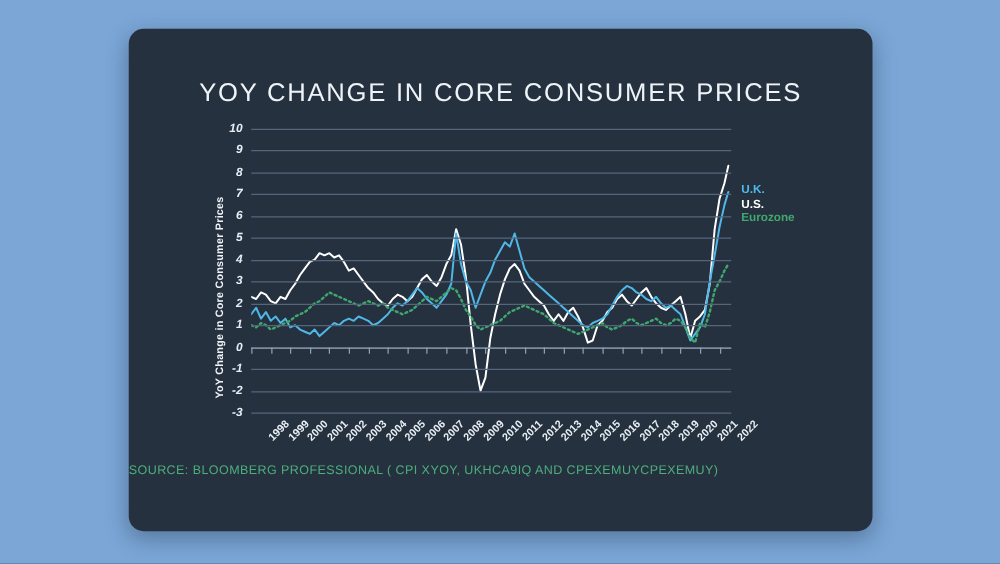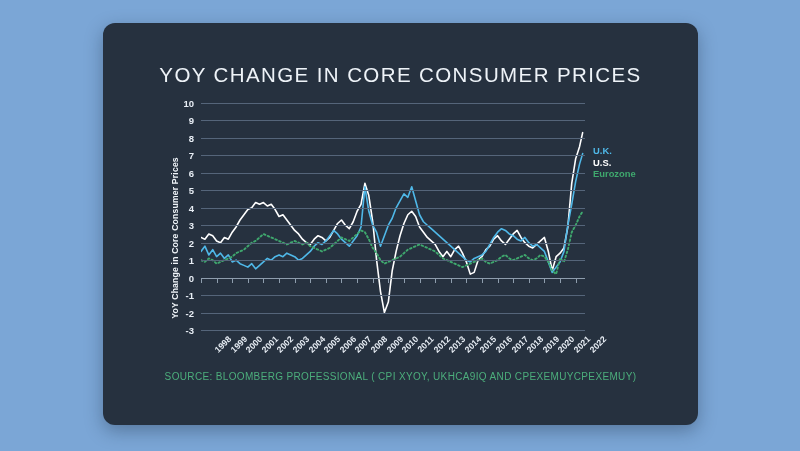--- a/index.html
+++ b/index.html
@@ -42,20 +42,21 @@
     background:#55657a;
   }
   .ylabel{
     position:absolute;
     right:calc(100% + 7px);
     color:#e8eef5;
     font-size:9.5px;
     font-weight:bold;
     transform:translateY(-50%);
     white-space:nowrap;
+    font-style:italic;
   }
   #zeroaxis{
     position:absolute;left:0;width:100%;height:1.5px;
     background:#8e9dad;
   }
   .xtick{
     position:absolute;
     width:1px;height:5px;background:#8e9dad;
   }
   .xlabel{
@@ -84,21 +85,20 @@
     line-height:11.5px;
   }
   .legend-item{
     font-size:9.4px;
     font-weight:bold;
     white-space:nowrap;
   }
   #source{
     position:absolute;
     left:0; top:348px; width:595px;
-    text-align:center;
     font-size:10px;
     letter-spacing:0.35px;
     white-space:nowrap;
   }
   svg{display:block;}
 </style>
 </head>
 <body>
 
 <div id="card">

